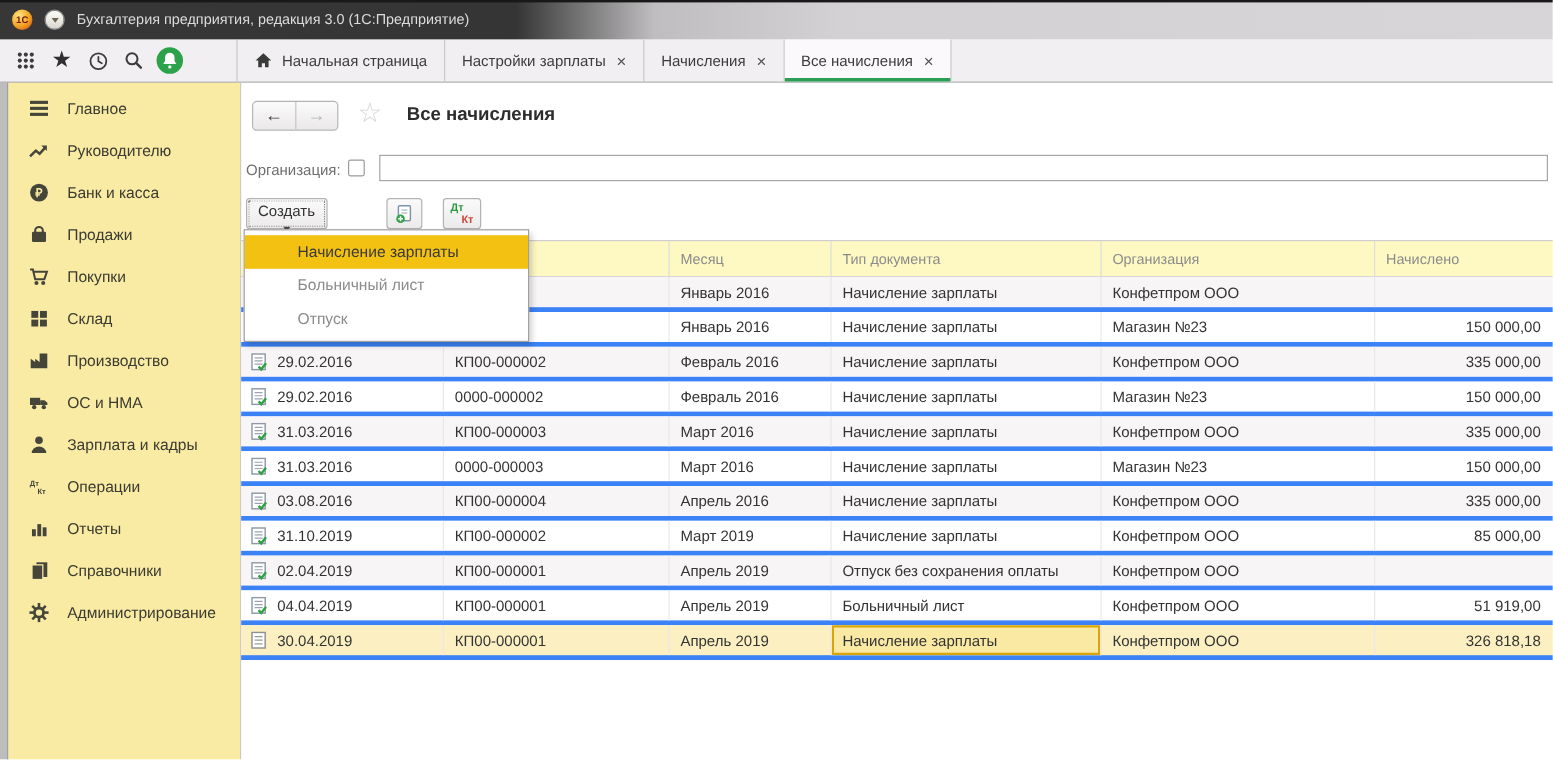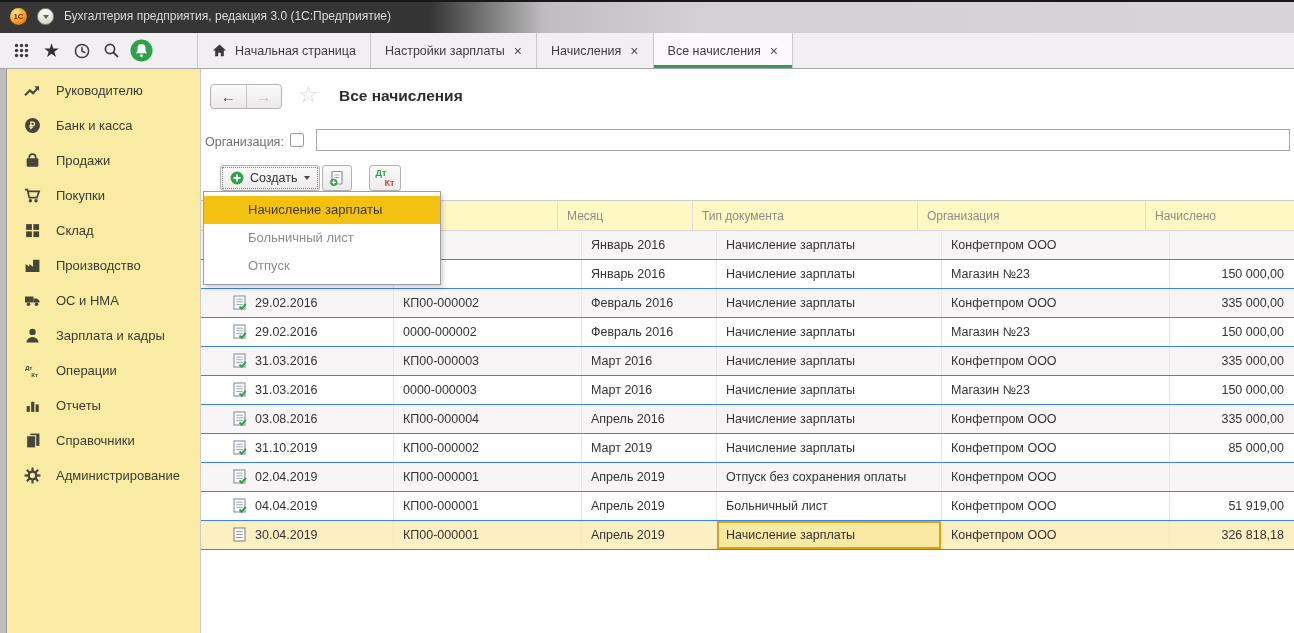--- a/index.html
+++ b/index.html
@@ -56,40 +56,40 @@
 
   .filter-label{position:absolute;left:4px;top:66px;font-size:12.5px;color:#6f6f6f;}
   .filter-check{position:absolute;left:89px;top:64px;width:14px;height:14px;background:#fff;
     border:1px solid #9b9b9b;box-sizing:border-box;border-radius:2px;cursor:pointer;}
   .filter-input{position:absolute;left:115px;top:60px;width:974px;height:22px;border:1px solid #a6a6a6;
     box-sizing:border-box;font-size:12.5px;padding:0 4px;font-family:inherit;}
 
   .btn{position:absolute;height:26px;top:96px;display:inline-flex;align-items:center;justify-content:center;
     background:linear-gradient(#fbfafa,#eceaea);border:1px solid #b3b1b1;border-radius:3px;
     box-sizing:border-box;font-size:12.5px;color:#333;gap:6px;padding:0 9px;cursor:pointer;white-space:nowrap;}
-  #btn-create{left:19px;outline:1px dotted #808080;outline-offset:-3px;}
+  #btn-create{left:4px;outline:1px dotted #808080;outline-offset:-3px;flex-direction:column;}
   #btn-copy{left:121px;width:30px;padding:0;}
   #btn-dtkt{left:168px;width:32px;padding:0;}
   #btn-print{left:223px;margin-top:36px;}
   .caret{width:0;height:0;border-left:3.5px solid transparent;border-right:3.5px solid transparent;
     border-top:4px solid #4a4a4a;display:inline-block;}
   .dtkt{font-size:9px;font-weight:bold;line-height:1;width:19px;}
   .dtkt .dt{color:#2e9b45;display:block;text-align:left;}
   .dtkt .kt{color:#cc4433;display:block;text-align:right;margin-top:1px;}
 
   
   .thead{position:absolute;left:0;top:131px;right:0;height:31px;background:#fef9c3;
     border-top:1px solid #cfcdce;border-bottom:1px solid #d7d5d6;box-sizing:border-box;
     display:grid;grid-template-columns:169px 188px 135px 225px 228px auto;}
   .th{display:flex;align-items:center;padding-left:9px;font-size:12px;color:#8b8b8b;
     border-right:1px solid #dedcdd;box-sizing:border-box;cursor:pointer;}
   .th:last-child{border-right:none;}
   .tbody{position:absolute;left:0;top:162px;right:0;}
   .tr{display:grid;grid-template-columns:169px 188px 135px 225px 228px auto;height:29px;
-    border-bottom:1px solid #3b82f6;box-sizing:border-box;background:#fff;cursor:pointer;padding-left:24px;}
+    border-bottom:4px solid #3b82f6;box-sizing:border-box;background:#fff;cursor:pointer;}
   .tr.odd{background:#f8f5f7;}
   .tr.selected{background:#fcf0c2;}
   .td{display:flex;align-items:center;padding-left:9px;font-size:12.5px;color:#333;
     border-right:1px solid #e9e7e8;box-sizing:border-box;overflow:hidden;white-space:nowrap;}
   .td.c1{padding-left:8px;gap:8px;}
   .td.c6{justify-content:flex-end;padding-right:10px;border-right:none;}
   .td.selected-cell{box-shadow:inset 0 0 0 2px #d9a50a;background:#f9e9a2;}
   .doc-ic{display:inline-flex;flex:none;}
 
   
@@ -170,20 +170,32 @@
           <span class="tablabel">Все начисления</span>
           <span class="tabclose">×</span>
         </div>
       </div>
   </div>
 
   <div class="leftstrip"></div>
   <div class="sidebar" id="sidebar">
       <div class="sb-item">
         <span class="sb-icon">
+          <svg width="17" height="15" viewBox="0 0 17 15">
+            <g fill="#45453a">
+              <rect x="1" y="1" width="15" height="2.6"></rect>
+              <rect x="1" y="6" width="15" height="2.6"></rect>
+              <rect x="1" y="11" width="15" height="2.6"></rect>
+            </g>
+          </svg>
+        </span>
+        <span class="sb-label">Главное</span>
+      </div>
+      <div class="sb-item">
+        <span class="sb-icon">
           <svg width="17" height="17" viewBox="0 0 16 16">
             <polyline points="1,12.5 5.5,8 8.5,10.5 13,5.5" fill="none" stroke="#45453a" stroke-width="2"></polyline>
             <path d="M9.8 4 H14.2 V8.4 Z" fill="#45453a"></path>
           </svg>
         </span>
         <span class="sb-label">Руководителю</span>
       </div>
       <div class="sb-item">
         <span class="sb-icon">
           <svg width="17" height="17" viewBox="0 0 16 16">

